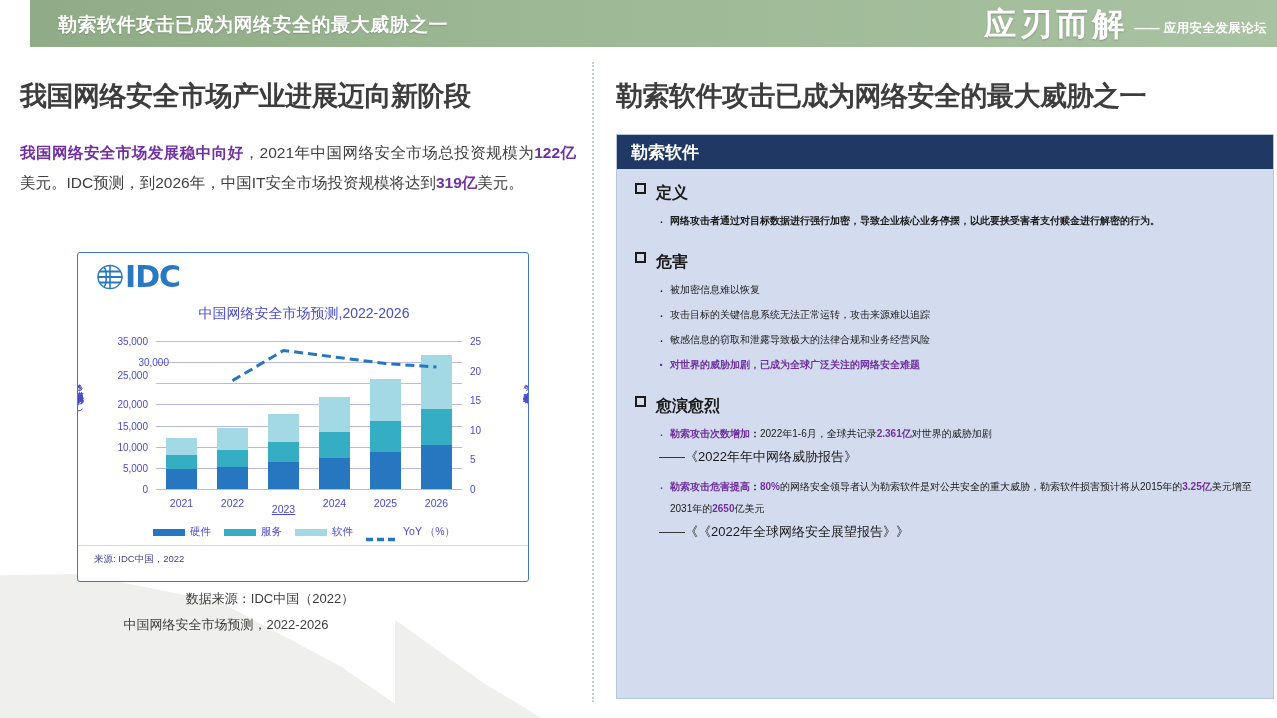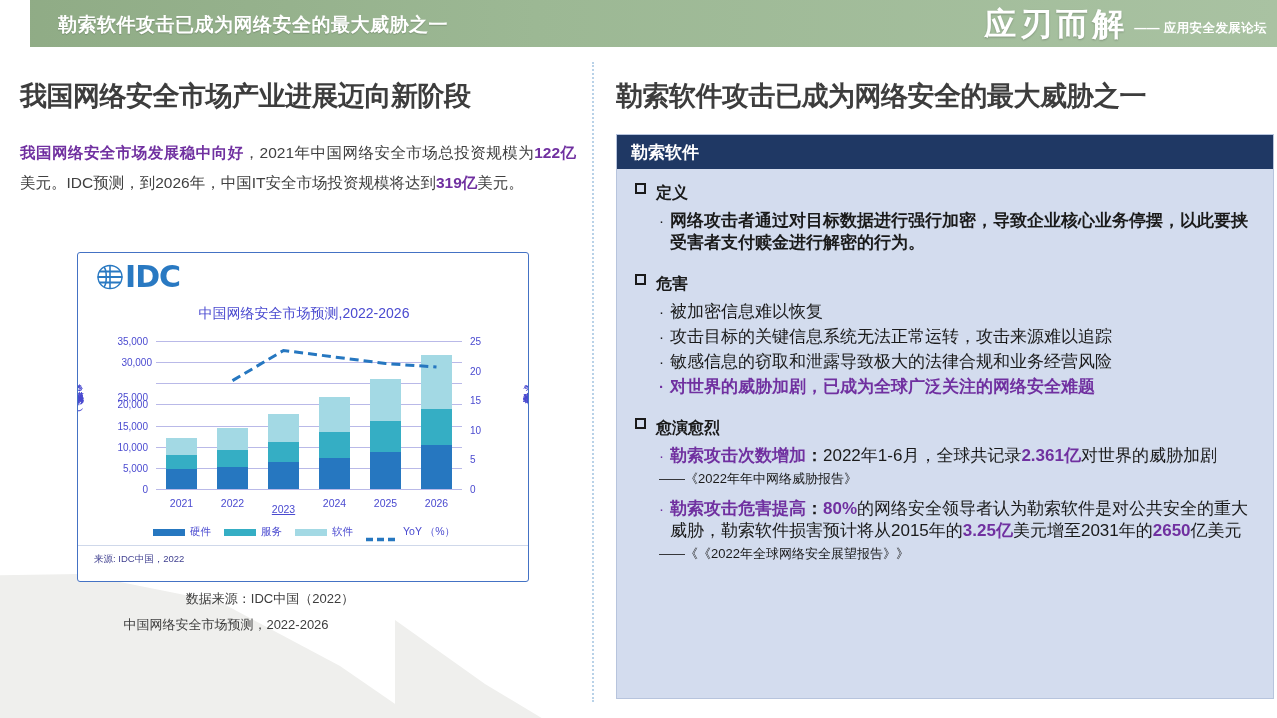--- a/index.html
+++ b/index.html
@@ -153,21 +153,21 @@
   .sec { margin-bottom: 4px; }
   .sec-head { display: flex; align-items: flex-start; gap: 10px; margin-bottom: 6px; }
   .sq {
     width: 11px; height: 11px; border: 2px solid #1a1a1a; background: #d3dcee;
     flex: 0 0 auto;
   }
   .sec-title { font-size: 16px; font-weight: bold; color: #1a1a1a; }
   .bullets { padding-left: 24px; }
   .bl { display: flex; gap: 6px; margin-bottom: 3px; align-items: flex-start; }
   .bl-dot { font-size: 15px; line-height: 22px; color: #1a1a1a; flex: 0 0 auto; }
-  .bl-txt { font-size: 17px; line-height: 22px; color: #1a1a1a; }
+  .bl-txt { font-size: 10px; line-height: 22px; color: #1a1a1a; }
   .bl-bold .bl-txt { font-weight: bold; }
   .bl-purple .bl-txt, .bl-purple .bl-dot { color: #7030a0; font-weight: bold; }
   .b-strong { font-weight: bold; color: #1a1a1a; }
   .cite { font-size: 13px; color: #1a1a1a; margin: 2px 6px 10px 0; }
   .sp-md { height: 16px; }
 </style>
 </head>
 <body>
 
 <div id="slide">
@@ -215,23 +215,23 @@
             <div class="ytick" style="top: 158px; right: 382px;">0</div>
             <div class="gridline" style="left: 78px; top: 136.857px; width: 306px;"></div>
             <div class="ytick" style="top: 136.857px; right: 382px;">5,000</div>
             <div class="gridline" style="left: 78px; top: 115.714px; width: 306px;"></div>
             <div class="ytick" style="top: 115.714px; right: 382px;">10,000</div>
             <div class="gridline" style="left: 78px; top: 94.5714px; width: 306px;"></div>
             <div class="ytick" style="top: 94.5714px; right: 382px;">15,000</div>
             <div class="gridline" style="left: 78px; top: 73.4286px; width: 306px;"></div>
             <div class="ytick" style="top: 73.4286px; right: 382px;">20,000</div>
             <div class="gridline" style="left: 78px; top: 52.2857px; width: 306px;"></div>
-            <div class="ytick" style="top: 66px; right: 382px;">25,000</div>
+            <div class="ytick" style="top: 44px; right: 382px;">25,000</div>
             <div class="gridline" style="left: 78px; top: 31.1429px; width: 306px;"></div>
-            <div class="ytick" style="top: 31.1429px; right: 378px;">30,000</div>
+            <div class="ytick" style="top: 31.1429px; right: 361px;">30,000</div>
             <div class="gridline" style="left: 78px; top: 10px; width: 306px;"></div>
             <div class="ytick" style="top: 10px; right: 382px;">35,000</div>
             <div class="ytick-r" style="top: 158px; left: 392px;">0</div>
             <div class="ytick-r" style="top: 128.4px; left: 392px;">5</div>
             <div class="ytick-r" style="top: 98.8px; left: 392px;">10</div>
             <div class="ytick-r" style="top: 69.2px; left: 392px;">15</div>
             <div class="ytick-r" style="top: 39.6px; left: 392px;">20</div>
             <div class="ytick-r" style="top: 10px; left: 392px;">25</div>
             <div class="bar-col" style="left: 88.2px; width: 30.6px; bottom: 32px; height: 148px;">
               <div class="seg" style="background: rgb(38, 119, 192); height: 20.2971px; bottom: 0px;"></div>

